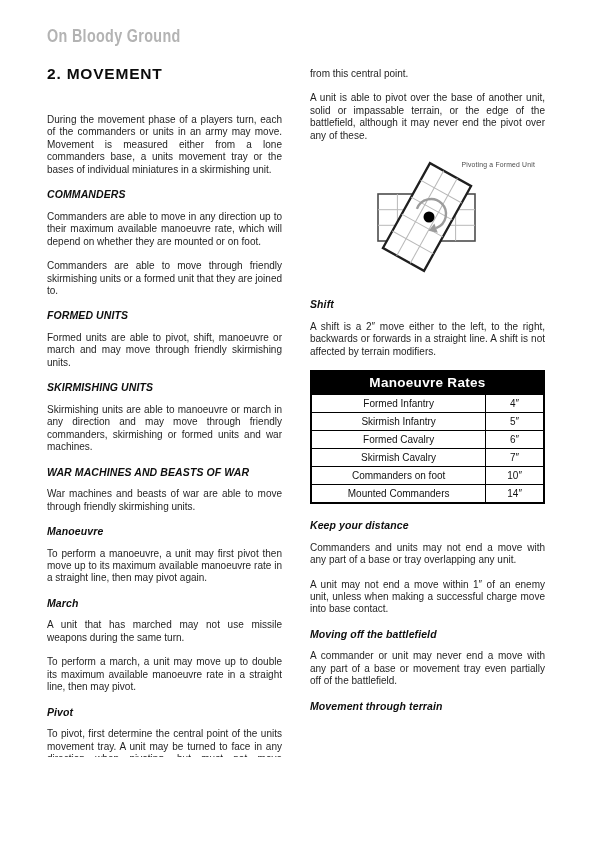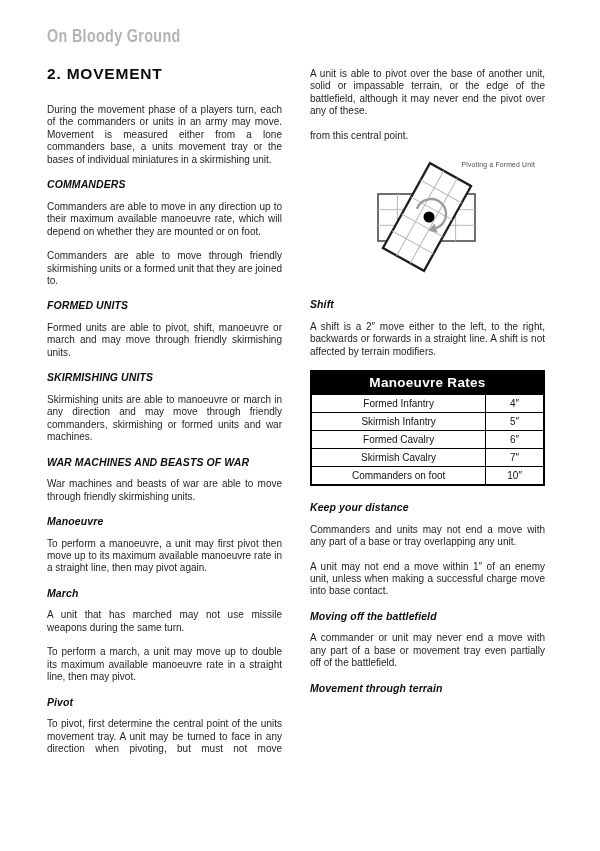--- a/index.html
+++ b/index.html
@@ -14,21 +14,21 @@
     white-space:nowrap;
   }
   .columns {
     position:absolute; left:47px; top:59px; width:498px;
     display:flex; gap:28px; align-items:flex-start;
   }
   .col { width:235px; }
   .col-right { padding-top:9px; }
   .section-title {
     font-size:15.5px; font-weight:bold; color:#0c0c0c;
-    letter-spacing:0.8px; margin:6px 0 21px 0;
+    letter-spacing:0.8px; margin:6px 0 31px 0;
   }
   .h3 {
     font-size:10.5px; font-weight:bold; color:#0e0e0e;
     margin:2px 0 10.5px 0; letter-spacing:0.1px;font-style:italic;
   }
   .para {
     font-size:10px; line-height:12.45px; color:#1f1f1f;
     text-align:justify; margin:0 0 12px 0;
   }
   #left-blocks .para:last-child { text-align-last:justify; margin-bottom:17px; }
@@ -84,22 +84,22 @@
           <div class="h3">March</div>
           <div class="para">A unit that has marched may not use missile weapons during the same turn.</div>
           <div class="para">To perform a march, a unit may move up to double its maximum available manoeuvre rate in a straight line, then may pivot.</div>
           <div class="h3">Pivot</div>
           <div class="para">To pivot, first determine the central point of the units movement tray. A unit may be turned to face in any direction when pivoting, but must not move</div>
         </div>
     </div>
 
     <div class="col col-right">
       <div id="right-blocks-1">
+          <div class="para">from this central point.</div>
           <div class="para">A unit is able to pivot over the base of another unit, solid or impassable terrain, or the edge of the battlefield, although it may never end the pivot over any of these.</div>
-          <div class="para">from this central point.</div>
         </div>
 
       <div class="diagram">
         <div class="diagram-caption">Pivoting a Formed Unit</div>
         <svg width="235" height="138" viewBox="0 0 235 138">
 
           <g>
             <rect x="68" y="40" width="97" height="47" fill="#ffffff" stroke="#4d4d4d" stroke-width="1.6"></rect>
             <line x1="87.4" y1="40" x2="87.4" y2="87" stroke="#b8b8b8" stroke-width="1"></line>
             <line x1="106.8" y1="40" x2="106.8" y2="87" stroke="#b8b8b8" stroke-width="1"></line>
@@ -153,20 +153,24 @@
               <td class="cell-rate">6″</td>
             </tr>
             <tr>
               <td class="cell-unit">Skirmish Cavalry</td>
               <td class="cell-rate">7″</td>
             </tr>
             <tr>
               <td class="cell-unit">Commanders on foot</td>
               <td class="cell-rate">10″</td>
             </tr>
+            <tr>
+              <td class="cell-unit">Mounted Commanders</td>
+              <td class="cell-rate">14″</td>
+            </tr>
           </tbody>
       </table>
 
       <div id="right-blocks-3">
           <div class="h3">Keep your distance</div>
           <div class="para">Commanders and units may not end a move with any part of a base or tray overlapping any unit.</div>
           <div class="para">A unit may not end a move within 1″ of an enemy unit, unless when making a successful charge move into base contact.</div>
           <div class="h3">Moving off the battlefield</div>
           <div class="para">A commander or unit may never end a move with any part of a base or movement tray even partially off of the battlefield.</div>
           <div class="h3">Movement through terrain</div>

